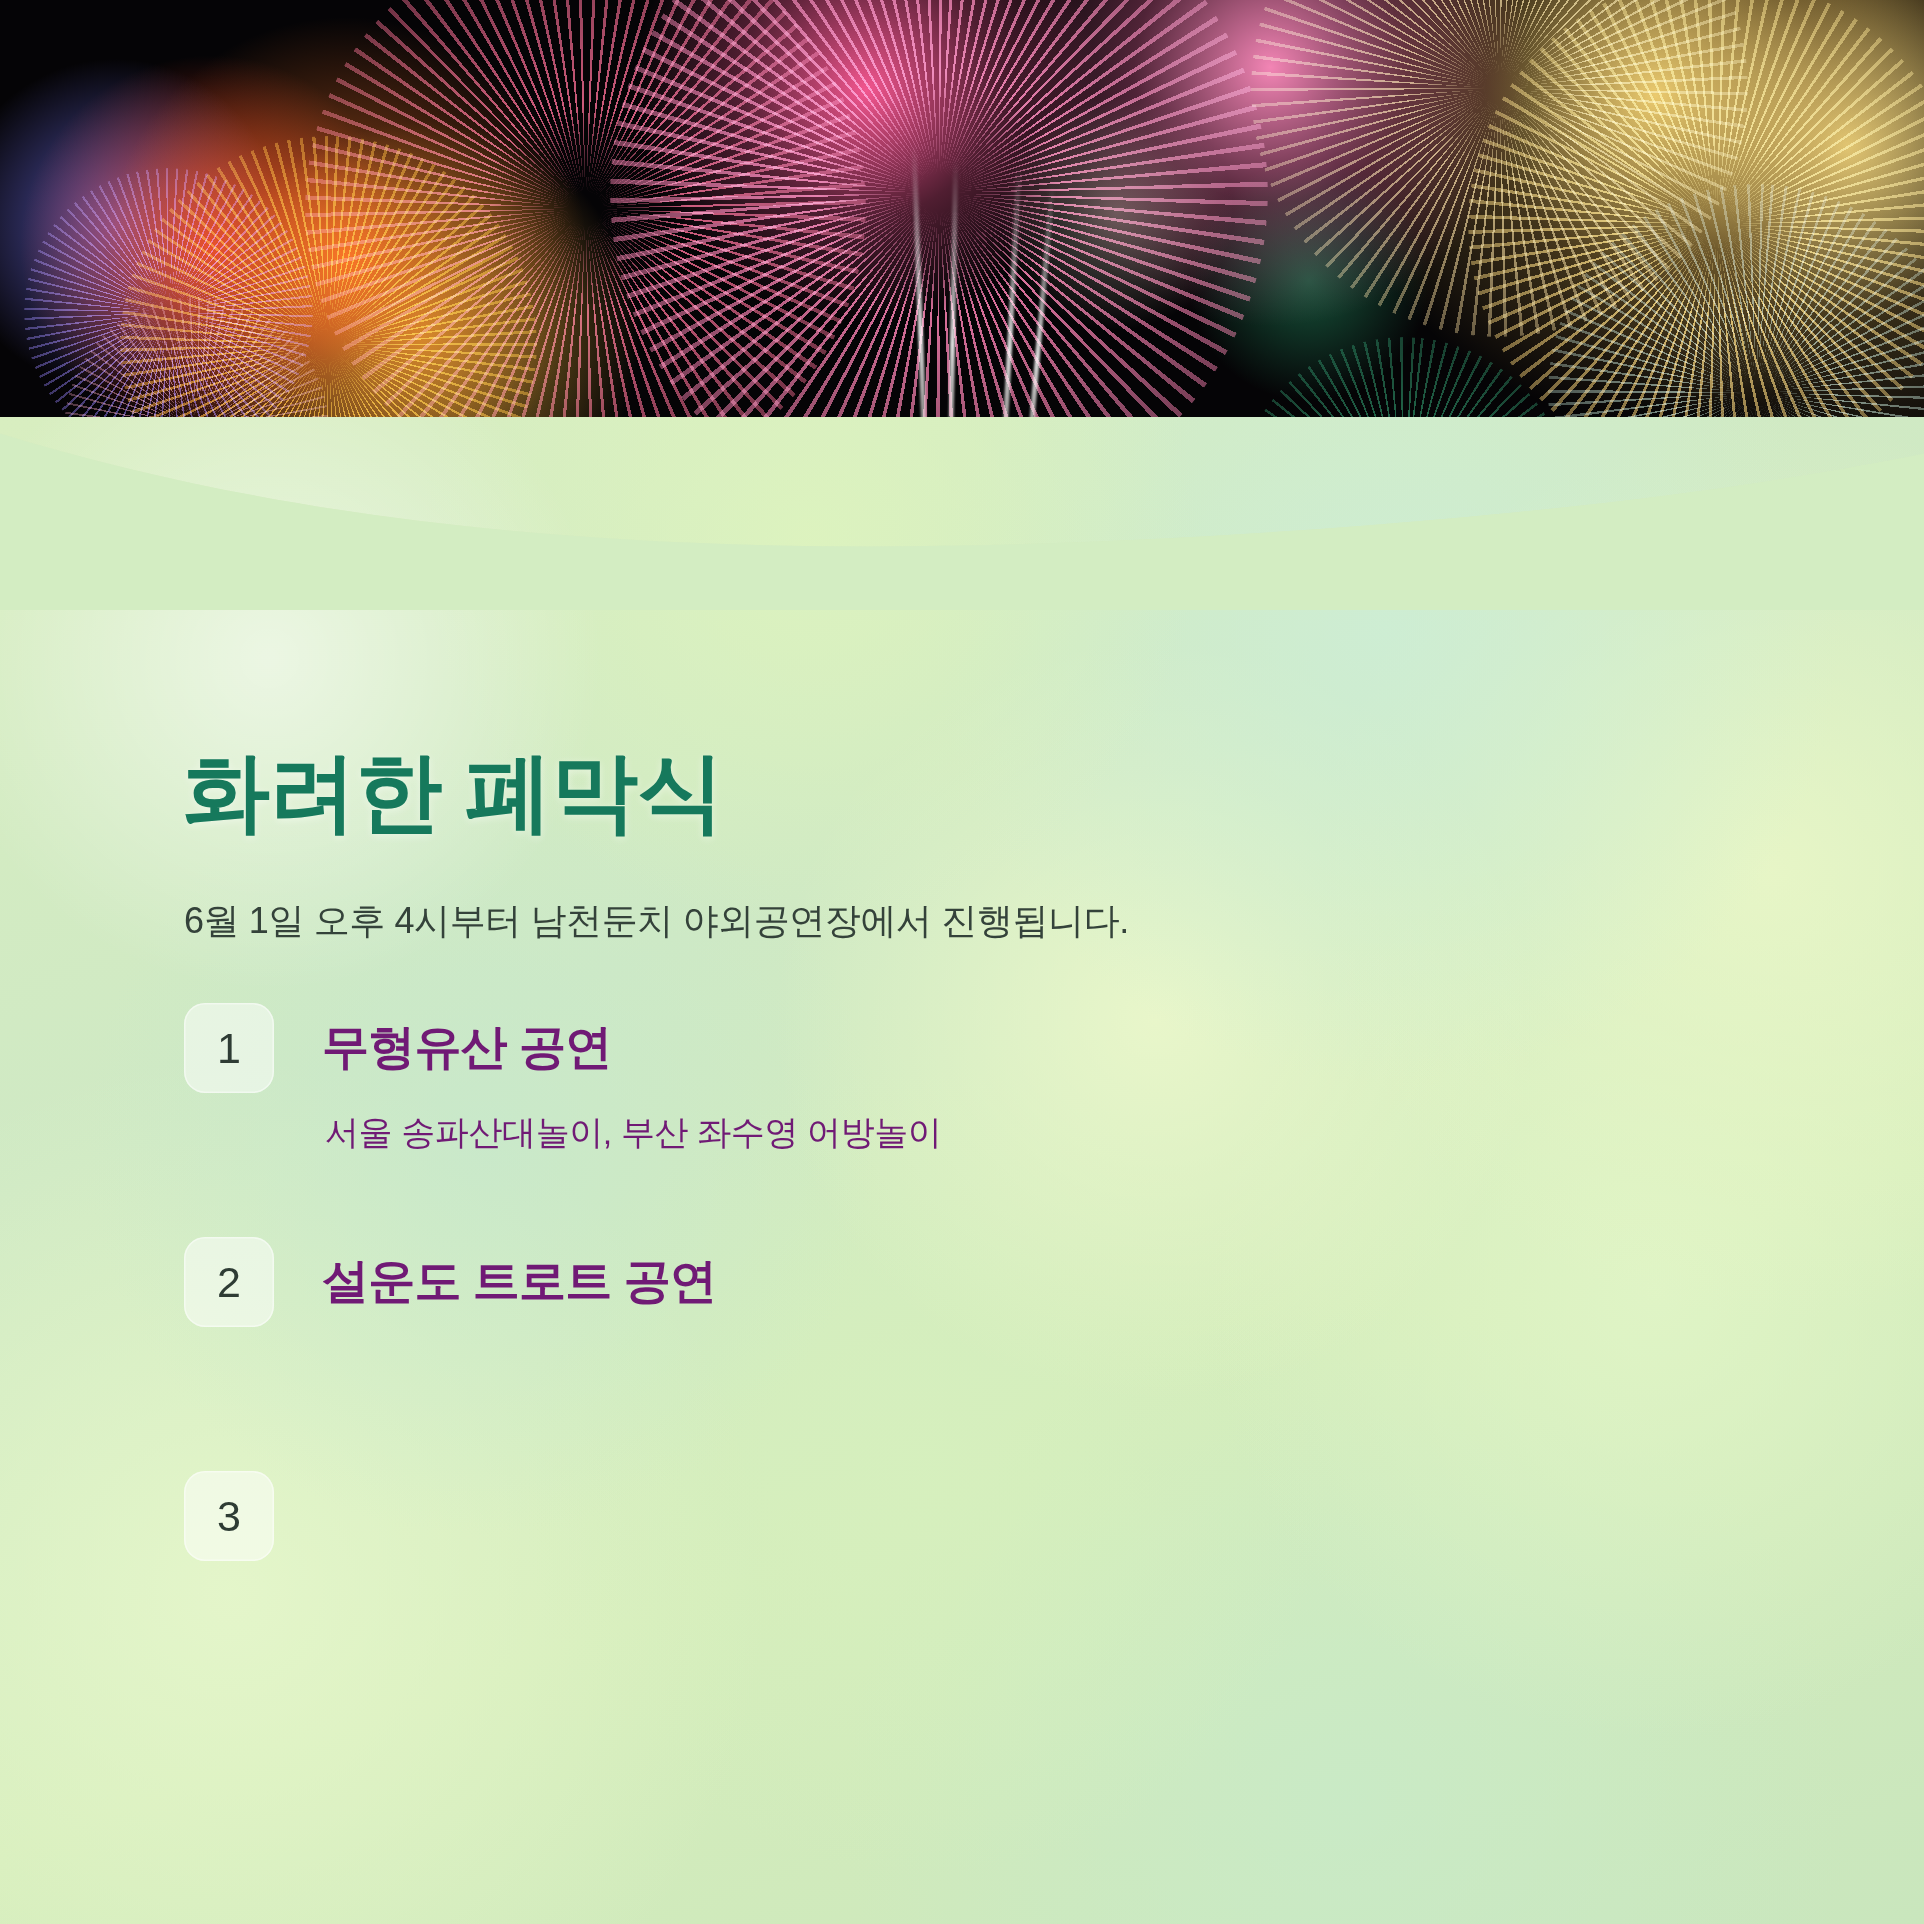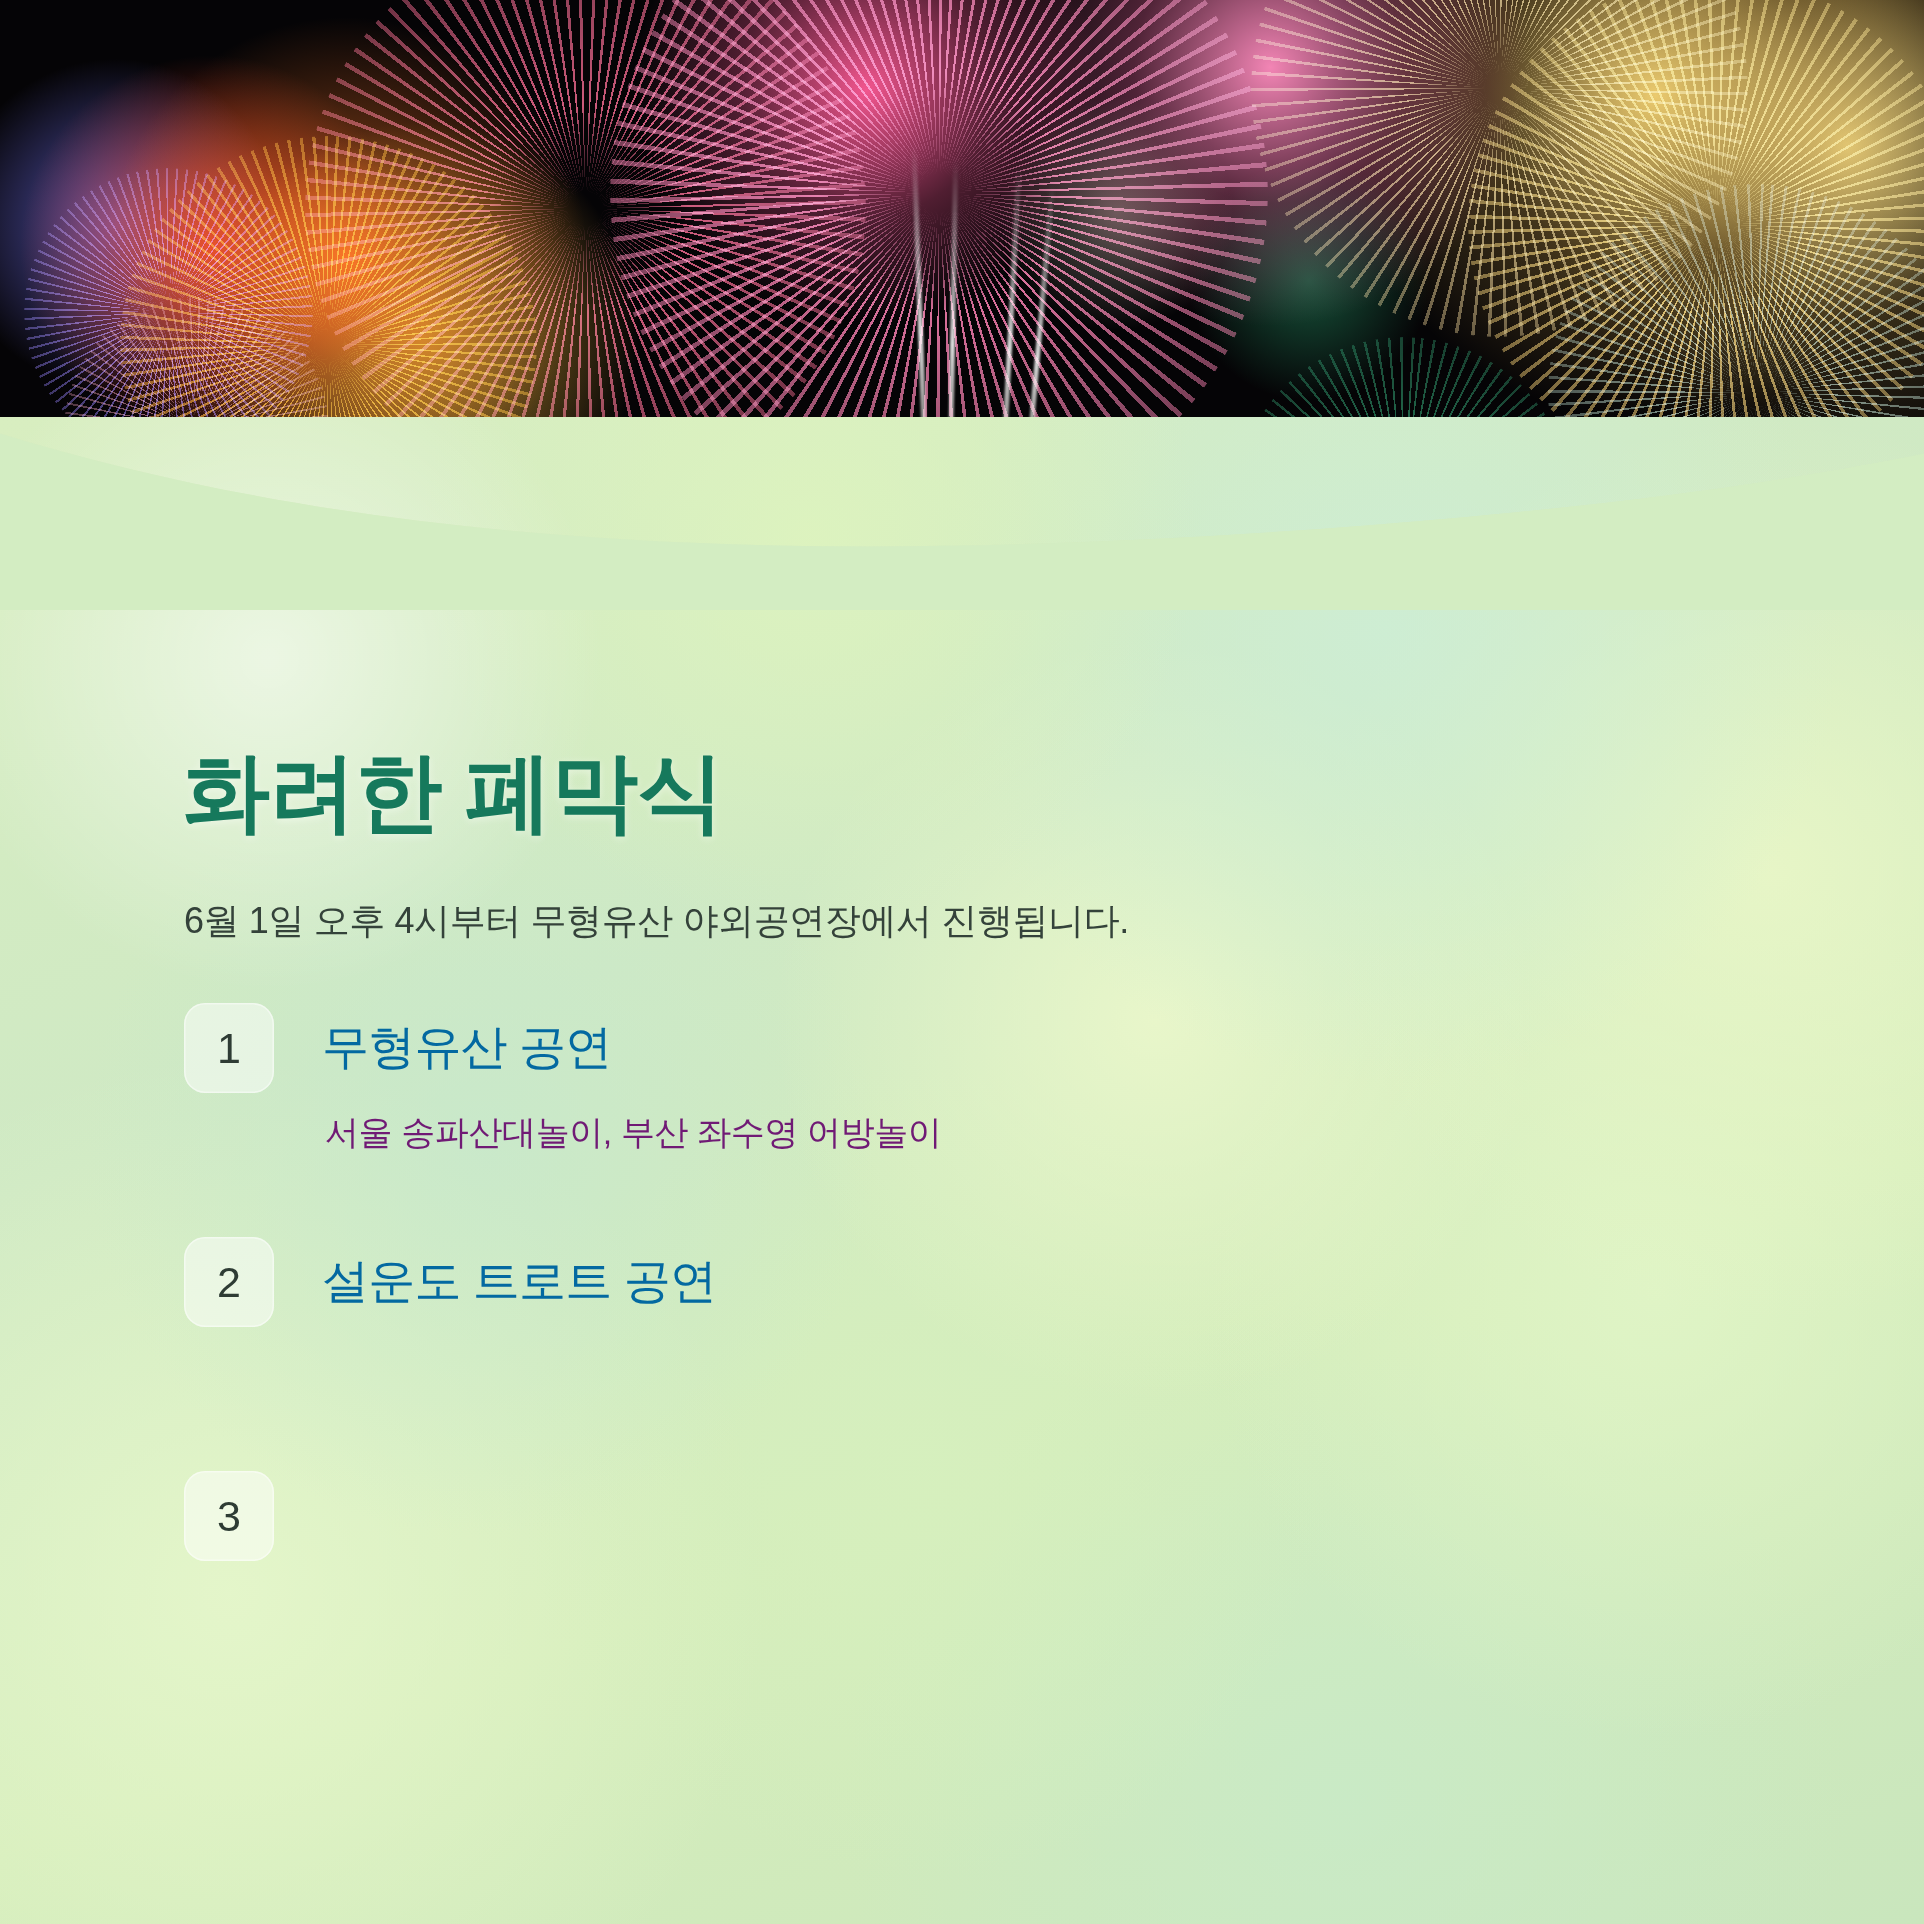--- a/index.html
+++ b/index.html
@@ -173,22 +173,22 @@
     font-size: 43px;
     font-weight: normal;
     color: #2e3c34;
   }
 
   .item-title {
     position: absolute;
     left: 138px;
     top: 13px;
     font-size: 47px;
-    font-weight: normal;
-    color: #0369a1;
+    font-weight: bold;
+    color: #701a75;
     letter-spacing: -0.8px;
   }
 
   .item-desc {
     position: absolute;
     left: 141px;
     top: 107px;
     font-size: 34px;
     color: #701a75;
     letter-spacing: -0.4px;
@@ -220,21 +220,21 @@
   <div class="body-bg"></div>
 
   <svg class="hero-curve" viewBox="0 0 2400 760" preserveAspectRatio="none">
     <path d="M0,540 C520,700 1100,700 1700,655 C2000,632 2230,600 2400,565 L2400,760 L0,760 Z" fill="#d6edc0"></path>
     <path d="M0,540 C520,700 1100,700 1700,655 C2000,632 2230,600 2400,565 L2400,760 L0,760 Z" fill="#d2ecc2" opacity="0.85"></path>
   </svg>
 
   <div class="content">
 
     <div class="title">화려한 폐막식</div>
-    <div class="subtitle">6월 1일 오후 4시부터 무형유산 야외공연장에서 진행됩니다.</div>
+    <div class="subtitle">6월 1일 오후 4시부터 남천둔치 야외공연장에서 진행됩니다.</div>
 
     <div class="list">
 
       <div class="item item-block">
         <div class="badge">1</div>
         <div class="item-title">무형유산 공연</div>
         <div class="item-desc">서울 송파산대놀이, 부산 좌수영 어방놀이</div>
       </div>
 
       <div class="item item-block">

